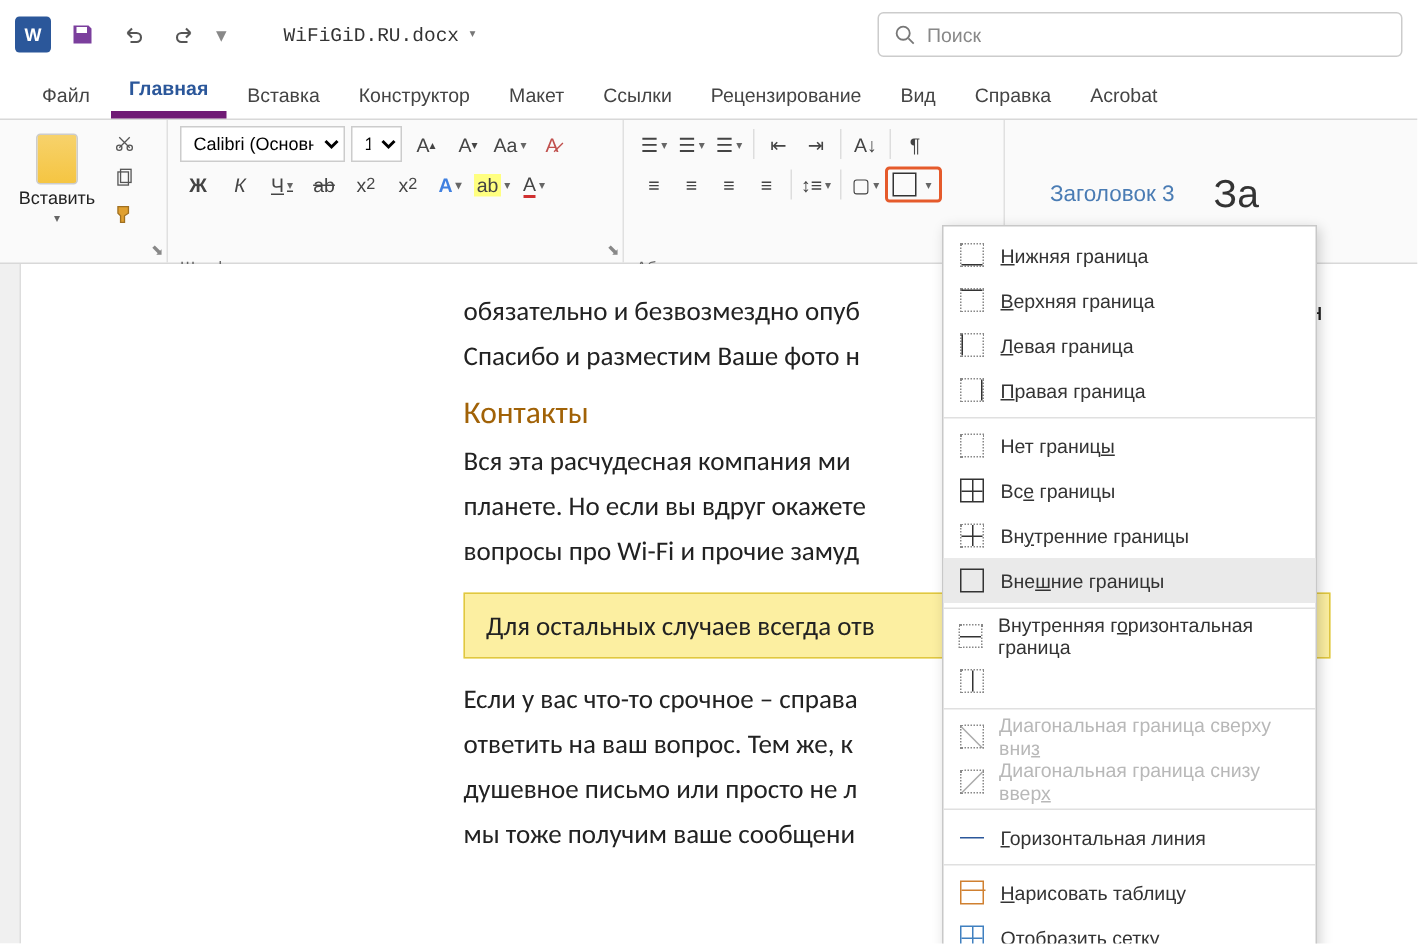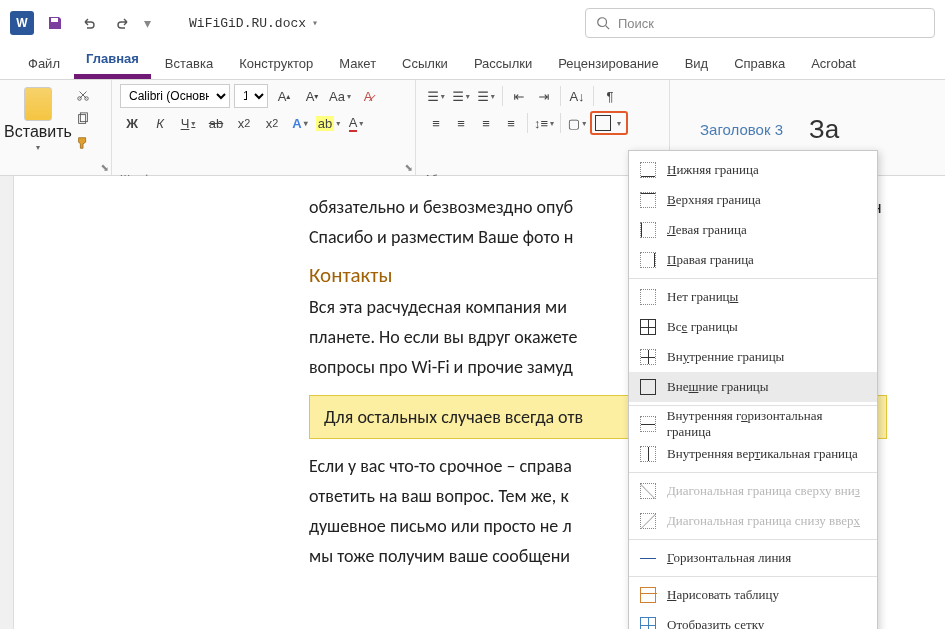--- a/index.html
+++ b/index.html
@@ -53,21 +53,21 @@
   .doc-area { position: absolute; top: 176px; left: 0; right: 0; bottom: 0; background: #fff; display: flex; }
   .ruler-edge { width: 14px; background: #f0f0f0; border-right: 1px solid #ddd; }
   .page { padding: 18px 0 0 295px; font-family: Calibri, Arial, sans-serif; }
   .page p { font-size: 18px; line-height: 1.55; color: #222; margin-bottom: 2px; }
   .page h3 { color: #a16207; font-size: 21px; font-weight: 400; margin: 10px 0 6px; }
   .highlight-box { background: #FCEFA1; border: 1px solid #E0C740; padding: 10px 14px; margin: 14px 0; font-size: 18px; }
   .p-gap { margin-top: 12px; }
   
   
   .dropdown { position: absolute; top: 150px; left: 628px; width: 250px; background: #fff; border: 1px solid #c8c8c8; box-shadow: 2px 2px 8px rgba(0,0,0,0.18); padding: 4px 0; z-index: 100; }
-  .dd-item { display: flex; align-items: center; height: 30px; padding: 0 10px; gap: 10px; cursor: pointer; font-size: 13px; color: #333; font-family: Liberation Serif, serif; }
+  .dd-item { display: flex; align-items: center; height: 30px; padding: 0 10px; gap: 10px; cursor: pointer; font-size: 13px; color: #333; }
   .dd-item:hover, .dd-item.hover { background: #eaeaea; }
   .dd-item.disabled { color: #b8b8b8; cursor: default; }
   .dd-sep { height: 1px; background: #e0e0e0; margin: 3px 0; }
   .dd-icon { width: 18px; height: 18px; display: flex; align-items: center; justify-content: center; }
   .dd-item u { text-decoration: underline; }
   
   
   .bicon { width: 16px; height: 16px; border: 1px dotted #888; position: relative; }
   .bicon.bottom::after { content:""; position:absolute; left:0; right:0; bottom:0; height:1px; background:#333; }
   .bicon.top::after { content:""; position:absolute; left:0; right:0; top:0; height:1px; background:#333; }
@@ -127,34 +127,33 @@
   </div>
 </div>
 
 <div class="tabs" id="tabs">
     <div class="tab">Файл</div>
     <div class="tab active">Главная</div>
     <div class="tab">Вставка</div>
     <div class="tab">Конструктор</div>
     <div class="tab">Макет</div>
     <div class="tab">Ссылки</div>
-    <div class="tab">Рассылки</div>
     <div class="tab">Рецензирование</div>
     <div class="tab">Вид</div>
     <div class="tab">Справка</div>
     <div class="tab">Acrobat</div>
   </div>
 
 <div class="ribbon">
 
   <div class="group" style="width:112px">
     <div class="group-body">
       <div class="paste-btn">
         <div class="paste-icon"></div>
-        <span style="font-size:16px">Вставить</span>
+        <span style="font-size:12px">Вставить</span>
         <span style="font-size:8px;color:#666">▾</span>
       </div>
       <div class="mini-btns">
         <div class="mini">
             <svg width="14" height="14" viewBox="0 0 16 16">
               <path fill="none" stroke="#555" d="M4 4l8 8M12 4l-8 8"></path>
               <circle cx="4" cy="12" r="2" fill="none" stroke="#555"></circle>
               <circle cx="12" cy="12" r="2" fill="none" stroke="#555"></circle>
             </svg>
           </div>
@@ -325,21 +324,20 @@
     <div class="dd-item">
       <div class="dd-icon">
         <div class="bicon ih"></div>
       </div>
       <span>Внутренняя г<u>о</u>ризонтальная граница</span>
     </div>
     <div class="dd-item">
       <div class="dd-icon">
         <div class="bicon iv"></div>
       </div>
-      <span>Внутренняя вер<u>т</u>икальная граница</span>
     </div>
     <div class="dd-sep"></div>
     <div class="dd-item disabled">
       <div class="dd-icon">
         <div class="bicon diag1"></div>
       </div>
       <span>Диагональная граница сверху вни<u>з</u></span>
     </div>
     <div class="dd-item disabled">
       <div class="dd-icon">

